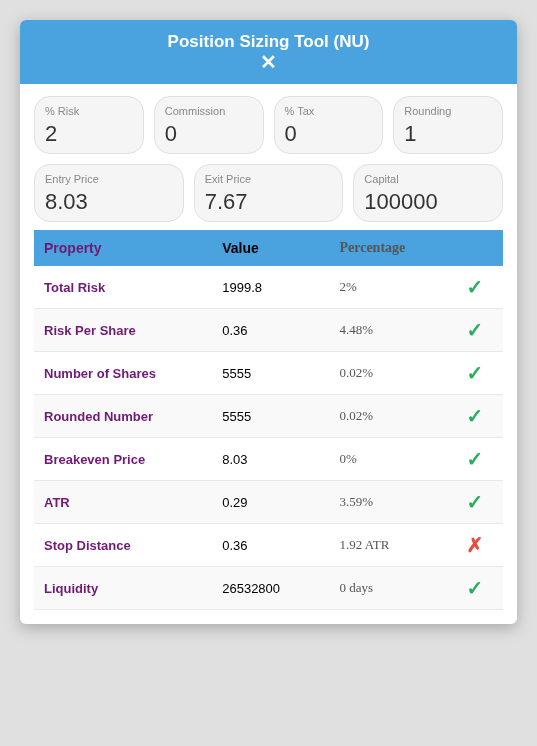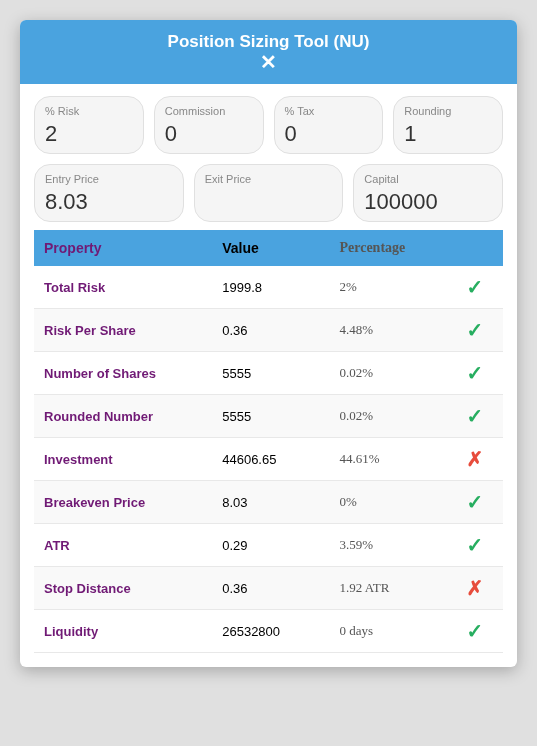--- a/index.html
+++ b/index.html
@@ -156,20 +156,21 @@
         </div>
       </div>
 
     <div class="inputs-row" id="row2">
         <div class="input-box">
           <span class="input-label">Entry Price</span>
                      <span class="input-value">8.03</span>
         </div>
         <div class="input-box">
           <span class="input-label">Exit Price</span>
+                     <span class="input-value">7.67</span>
         </div>
         <div class="input-box">
           <span class="input-label">Capital</span>
                      <span class="input-value">100000</span>
         </div>
       </div>
   </div>
 
   <div class="table-section">
     <table>
@@ -200,26 +201,20 @@
       <td class="pct-col">0.02%</td>
       <td class="icon-col"><span class="check-icon">✓</span></td>
     </tr>
           <tr>
       <td class="prop-col">Rounded Number</td>
       <td class="val-col">5555</td>
       <td class="pct-col">0.02%</td>
       <td class="icon-col"><span class="check-icon">✓</span></td>
     </tr>
           <tr>
-      <td class="prop-col">Investment</td>
-      <td class="val-col">44606.65</td>
-      <td class="pct-col">44.61%</td>
-      <td class="icon-col"><span class="cross-icon">✗</span></td>
-    </tr>
-          <tr>
       <td class="prop-col">Breakeven Price</td>
       <td class="val-col">8.03</td>
       <td class="pct-col">0%</td>
       <td class="icon-col"><span class="check-icon">✓</span></td>
     </tr>
           <tr>
       <td class="prop-col">ATR</td>
       <td class="val-col">0.29</td>
       <td class="pct-col">3.59%</td>
       <td class="icon-col"><span class="check-icon">✓</span></td>

